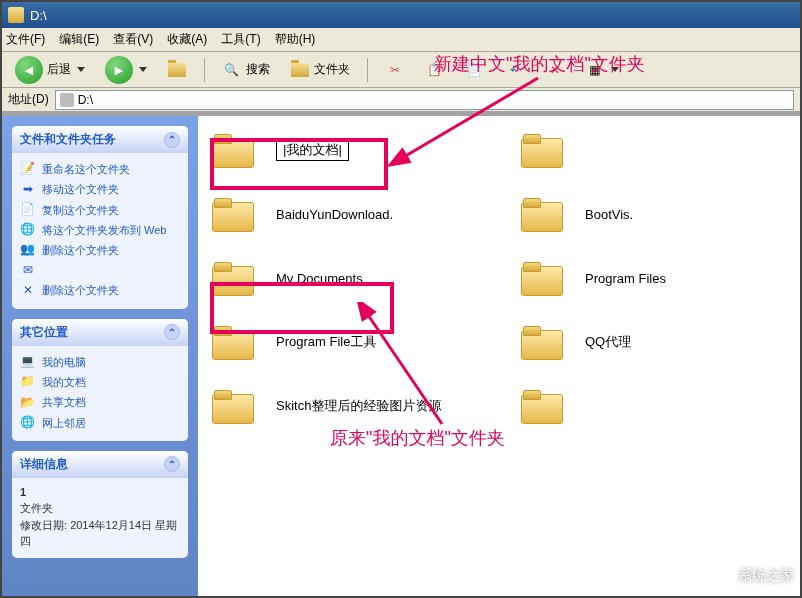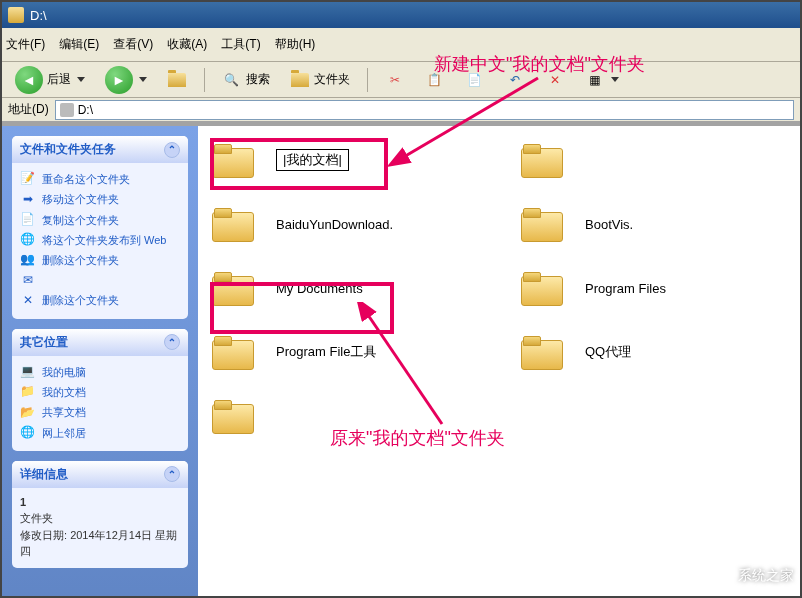--- a/index.html
+++ b/index.html
@@ -1,19 +1,19 @@
 <!DOCTYPE html>
 <html><head>
 <meta charset="utf-8">
 <style>
 * { margin: 0; padding: 0; box-sizing: border-box; font-family: "Microsoft YaHei", Tahoma, sans-serif; }
 body { width: 802px; height: 598px; overflow: hidden; background: #fff; position: relative; border: 2px solid #444; }
 .titlebar { height: 26px; background: linear-gradient(#3a6ea5, #1e4e8c); color: #fff; display: flex; align-items: center; padding: 0 6px; font-size: 13px; }
 .titlebar .folder-ico { width: 16px; height: 16px; background: linear-gradient(#f7e09a, #d6a93a); border-radius: 2px; margin-right: 6px; }
-.menubar { height: 34px; background: #ece9d8; border-bottom: 1px solid #aca899; display: flex; align-items: center; padding: 0 4px; gap: 14px; font-size: 12px; }
+.menubar { height: 24px; background: #ece9d8; border-bottom: 1px solid #aca899; display: flex; align-items: center; padding: 0 4px; gap: 14px; font-size: 12px; }
 .toolbar { height: 36px; background: #ece9d8; border-bottom: 1px solid #aca899; display: flex; align-items: center; padding: 0 6px; gap: 6px; font-size: 12px; }
 .btn { display: inline-flex; align-items: center; gap: 4px; padding: 2px 6px; border: 1px solid transparent; border-radius: 3px; cursor: default; }
 .backglobe { width: 28px; height: 28px; border-radius: 50%; background: radial-gradient(circle at 35% 30%, #7fd87f, #2a9e2a); display: flex; align-items: center; justify-content: center; color: #fff; font-size: 14px; }
 .arrow-down { width: 0; height: 0; border-left: 4px solid transparent; border-right: 4px solid transparent; border-top: 5px solid #333; margin-left: 2px; }
 .sep { width: 1px; height: 24px; background: #aca899; margin: 0 4px; }
 .ico16 { width: 20px; height: 20px; display: inline-flex; align-items: center; justify-content: center; }
 .folder-small { width: 18px; height: 14px; background: linear-gradient(#f7e09a,#d6a93a); border-radius: 2px 2px 0 0; position: relative; }
 .folder-small::before { content:''; position:absolute; top:-3px; left:0; width:8px; height:3px; background:#d6a93a; border-radius:1px 1px 0 0; }
 .addressbar { height: 28px; background: #ece9d8; border-bottom: 5px solid #a3a3a3; display: flex; align-items: center; padding: 0 6px; font-size: 12px; gap: 6px; }
 .addressbar .field { flex: 1; height: 20px; border: 1px solid #7f9db9; background: #fff; display: flex; align-items: center; padding: 0 4px; gap: 4px; }
@@ -216,20 +216,24 @@
         <div class="item">
           <span class="folder-big"></span>
           <span>Program File工具</span>
         </div>
         <div class="item">
           <span class="folder-big"></span>
           <span>QQ代理</span>
         </div>
         <div class="item">
           <span class="folder-big"></span>
+          <span>Skitch整理后的经验图片资源</span>
+        </div>
+        <div class="item">
+          <span class="folder-big"></span>
         </div>
       </div>
   </div>
 </div>
 
 <div class="highlight-box" style="left:208px; top:136px; width:178px; height:52px"></div>
 <div class="highlight-box" style="left:208px; top:280px; width:184px; height:52px"></div>
 
 <div class="annotation" style="left:432px; top:50px">新建中文"我的文档"文件夹</div>
 <div class="annotation" style="left:328px; top:424px">原来"我的文档"文件夹</div>

